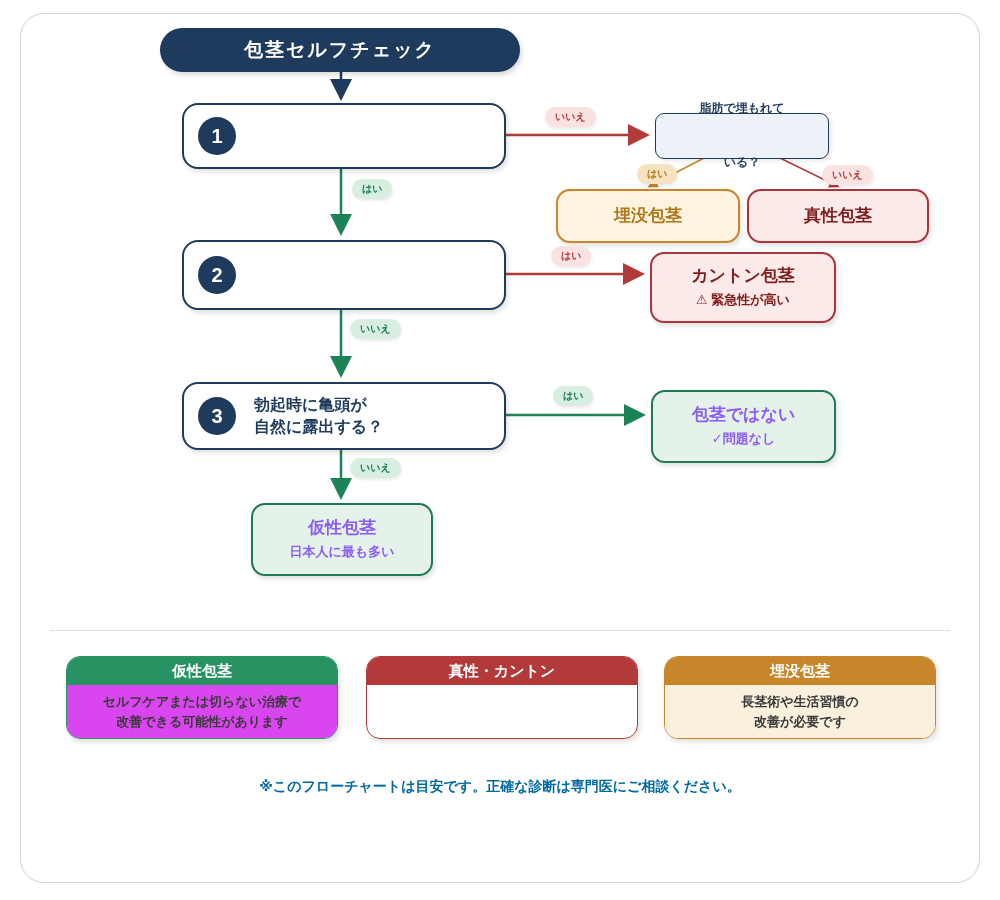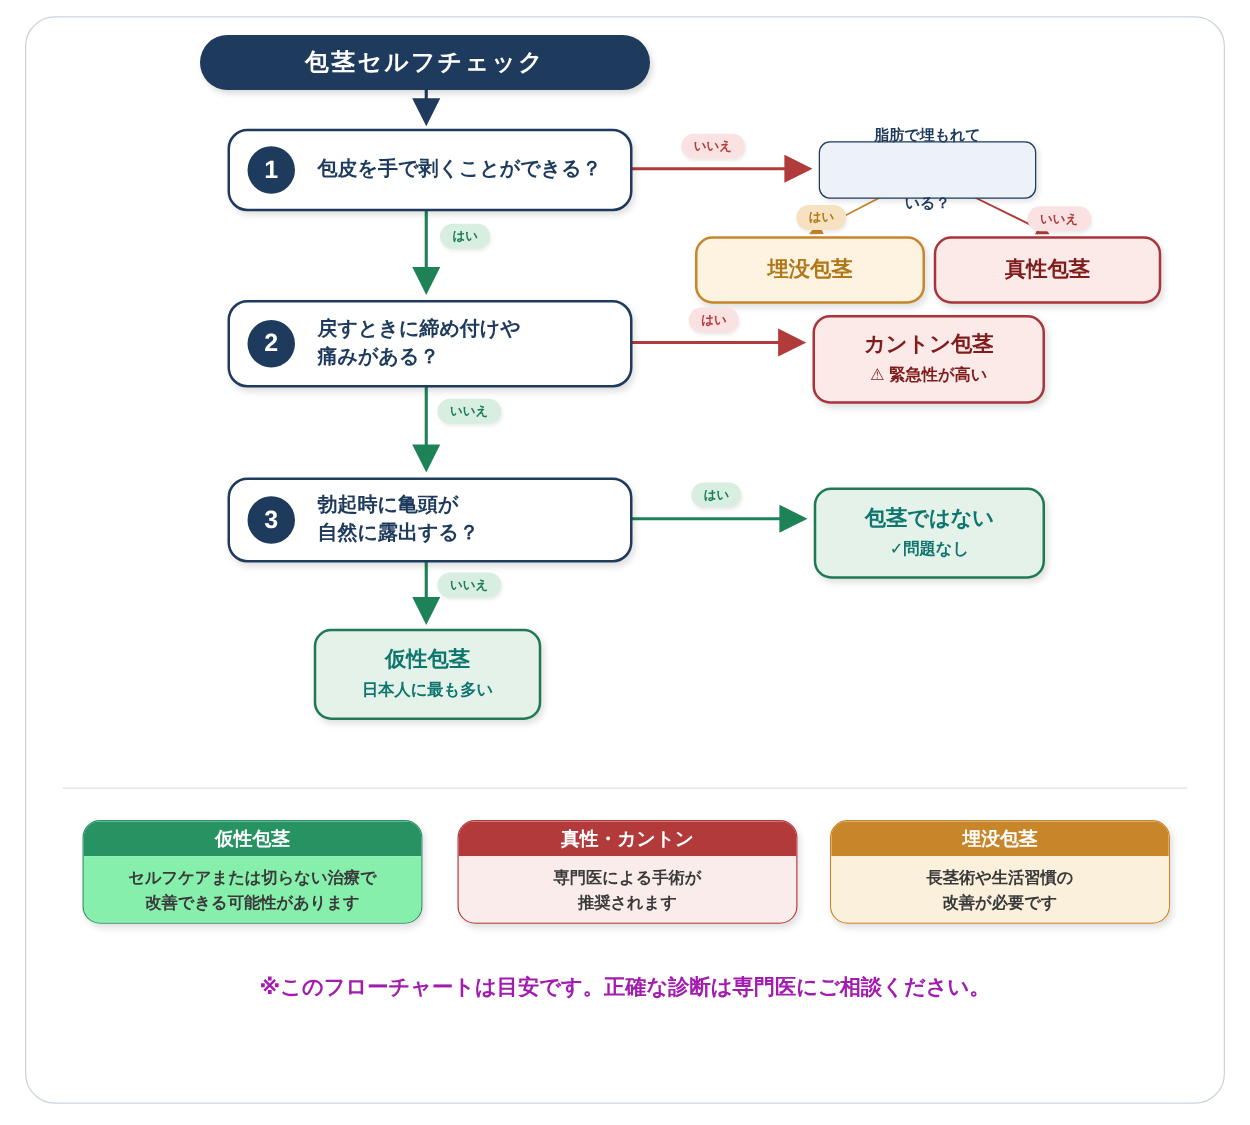--- a/index.html
+++ b/index.html
@@ -24,42 +24,42 @@
     display:flex;flex-direction:column;align-items:center;justify-content:center;
     color:#1e3a5c;font-size:12px;font-weight:bold;line-height:1.3;box-shadow:2px 2px 4px rgba(0,0,0,.10);gap:38px;}
 
   .outcome{position:absolute;display:flex;flex-direction:column;align-items:center;justify-content:center;
     border-radius:14px;box-shadow:2px 3px 5px rgba(0,0,0,.12);}
   .outcome .o-title{font-size:17px;font-weight:bold;line-height:1.2;}
   .outcome .o-sub{font-size:13px;font-weight:bold;margin-top:4px;}
 
   .o-orange{background:#fdf3e0;border:2px solid #c6862b;color:#b07818;}
   .o-red{background:#fbeae8;border:2.5px solid #a93439;color:#7f1d1d;}
-  .o-green{background:#e4f2ea;border:2.5px solid #1f7a54;color:#0f766e;}
+  .o-green{background:#e4f2ea;border:2.5px solid #1f7a54;color:#8b5cf6;}
 
   .pill{position:absolute;font-size:10px;font-weight:bold;padding:3px 10px;border-radius:12px;
     white-space:nowrap;box-shadow:1px 2px 3px rgba(0,0,0,.08);}
   .pill-green{background:#d7eee1;color:#1b7a57;}
   .pill-red{background:#fbe2e2;color:#b13a3a;}
   .pill-orange{background:#f6e2c0;color:#b07818;}
 
   .divider{position:absolute;left:50px;top:630px;width:900px;height:0;border-top:1px solid #e2e2e2;}
 
   .legend-card{position:absolute;top:656px;width:270px;height:81px;border-radius:14px;
     overflow:hidden;box-shadow:2px 3px 5px rgba(0,0,0,.12);display:flex;flex-direction:column;}
   .legend-head{height:28px;display:flex;align-items:center;justify-content:center;
     color:#fff;font-size:15px;font-weight:bold;}
   .legend-body{flex:1;display:flex;flex-direction:column;align-items:center;justify-content:center;
     color:#3a3a3a;font-size:13px;font-weight:bold;line-height:1.5;text-align:center;}
-  .lc-green{border:1px solid #279363;}  .lc-green .legend-head{background:#279363;} .lc-green .legend-body{background:#86efac;}
+  .lc-green{border:1px solid #279363;}  .lc-green .legend-head{background:#279363;} .lc-green .legend-body{background:#d946ef;}
   .lc-red{border:1px solid #b23a3a;font-family:Liberation Serif, serif;}    .lc-red .legend-head{background:#b23a3a;}   .lc-red .legend-body{background:#faeceb;}
   .lc-orange{border:1px solid #c8862a;} .lc-orange .legend-head{background:#c8862a;}.lc-orange .legend-body{background:#faf0dc;}
 
   .footer-note{position:absolute;left:0;top:778px;width:1000px;text-align:center;
-    color:#a21caf;font-size:17px;font-weight:bold;}
+    color:#0369a1;font-size:14px;font-weight:bold;}
 </style>
 </head>
 <body>
 
 <div class="stage">
   <div class="card-frame"></div>
 
   <svg class="svg-layer" viewBox="0 0 1000 900">
     <defs>
       <marker id="m-navy" markerWidth="9" markerHeight="9" refX="7" refY="4.5" orient="auto">
@@ -88,44 +88,37 @@
     <line x1="704" y1="158" x2="650" y2="186" stroke="#c6862b" stroke-width="1.5" marker-end="url(#m-orange-s)"></line>
     <line x1="780" y1="158" x2="837" y2="186" stroke="#b13a3a" stroke-width="1.5" marker-end="url(#m-red-s)"></line>
   </svg>
 
   <div class="title-pill">
     <span>包茎セルフチェック</span>
   </div>
 
   <div class="q-box" style="left:182px;top:103px;width:320px;height:62px;">
     <div class="q-num">1</div>
-    <div class="q-text">
-      <span>包皮を手で剥くことができる？</span>
-    </div>
   </div>
 
   <div class="mini-box">
     <span>脂肪で埋もれて</span>
     <span>いる？</span>
   </div>
 
   <div class="outcome o-orange" style="left:556px;top:189px;width:180px;height:50px;">
     <div class="o-title">埋没包茎</div>
   </div>
 
   <div class="outcome o-red" style="left:747px;top:189px;width:178px;height:50px;border-width:2px;">
     <div class="o-title">真性包茎</div>
   </div>
 
   <div class="q-box" style="left:182px;top:240px;width:320px;height:66px;">
     <div class="q-num">2</div>
-    <div class="q-text">
-      <span style="display:block">戻すときに締め付けや</span>
-      <span style="display:block">痛みがある？</span>
-    </div>
   </div>
 
   <div class="outcome o-red" style="left:650px;top:252px;width:182px;height:67px;">
     <div class="o-title">カントン包茎</div>
     <div class="o-sub">⚠ 緊急性が高い</div>
   </div>
 
   <div class="q-box" style="left:182px;top:382px;width:320px;height:64px;">
     <div class="q-num">3</div>
     <div class="q-text">
@@ -157,24 +150,20 @@
 
   <div class="legend-card lc-green" style="left:66px;">
     <div class="legend-head">仮性包茎</div>
     <div class="legend-body">
       <span>セルフケアまたは切らない治療で</span>
       <span>改善できる可能性があります</span>
     </div>
   </div>
   <div class="legend-card lc-red" style="left:366px;">
     <div class="legend-head">真性・カントン</div>
-    <div class="legend-body">
-      <span>専門医による手術が</span>
-      <span>推奨されます</span>
-    </div>
   </div>
   <div class="legend-card lc-orange" style="left:664px;">
     <div class="legend-head">埋没包茎</div>
     <div class="legend-body">
       <span>長茎術や生活習慣の</span>
       <span>改善が必要です</span>
     </div>
   </div>
 
   <div class="footer-note">※このフローチャートは目安です。正確な診断は専門医にご相談ください。</div>

